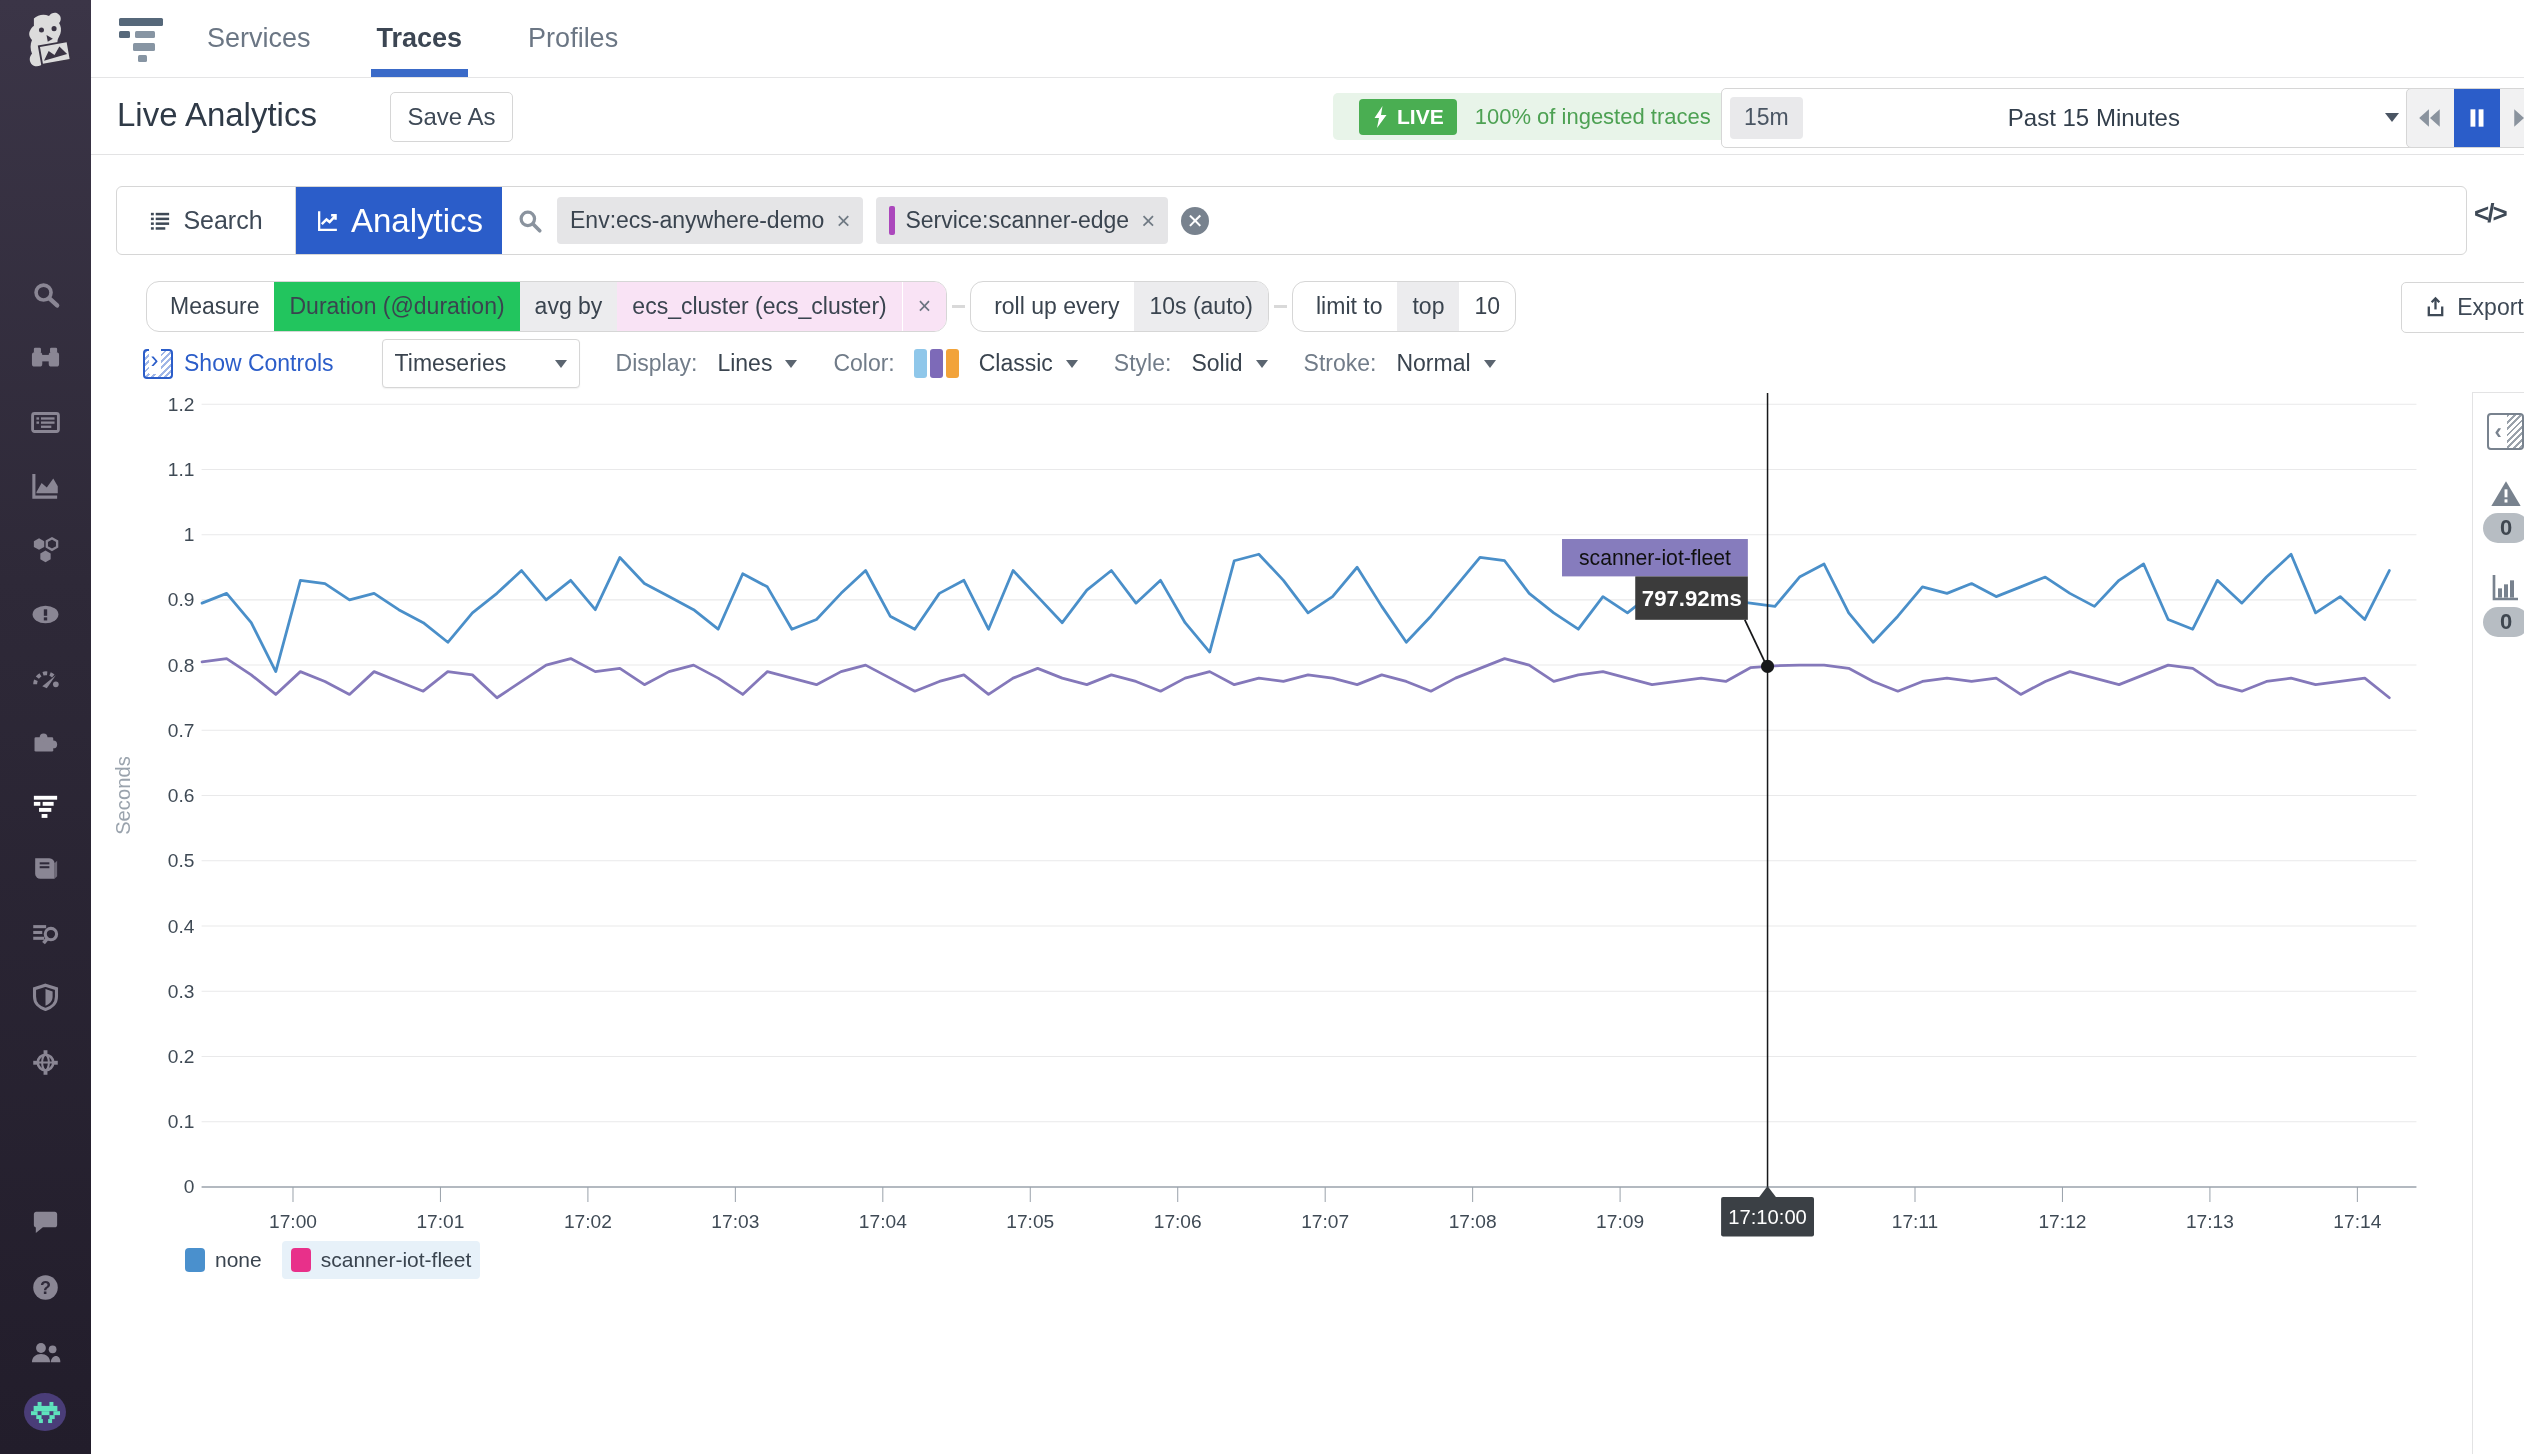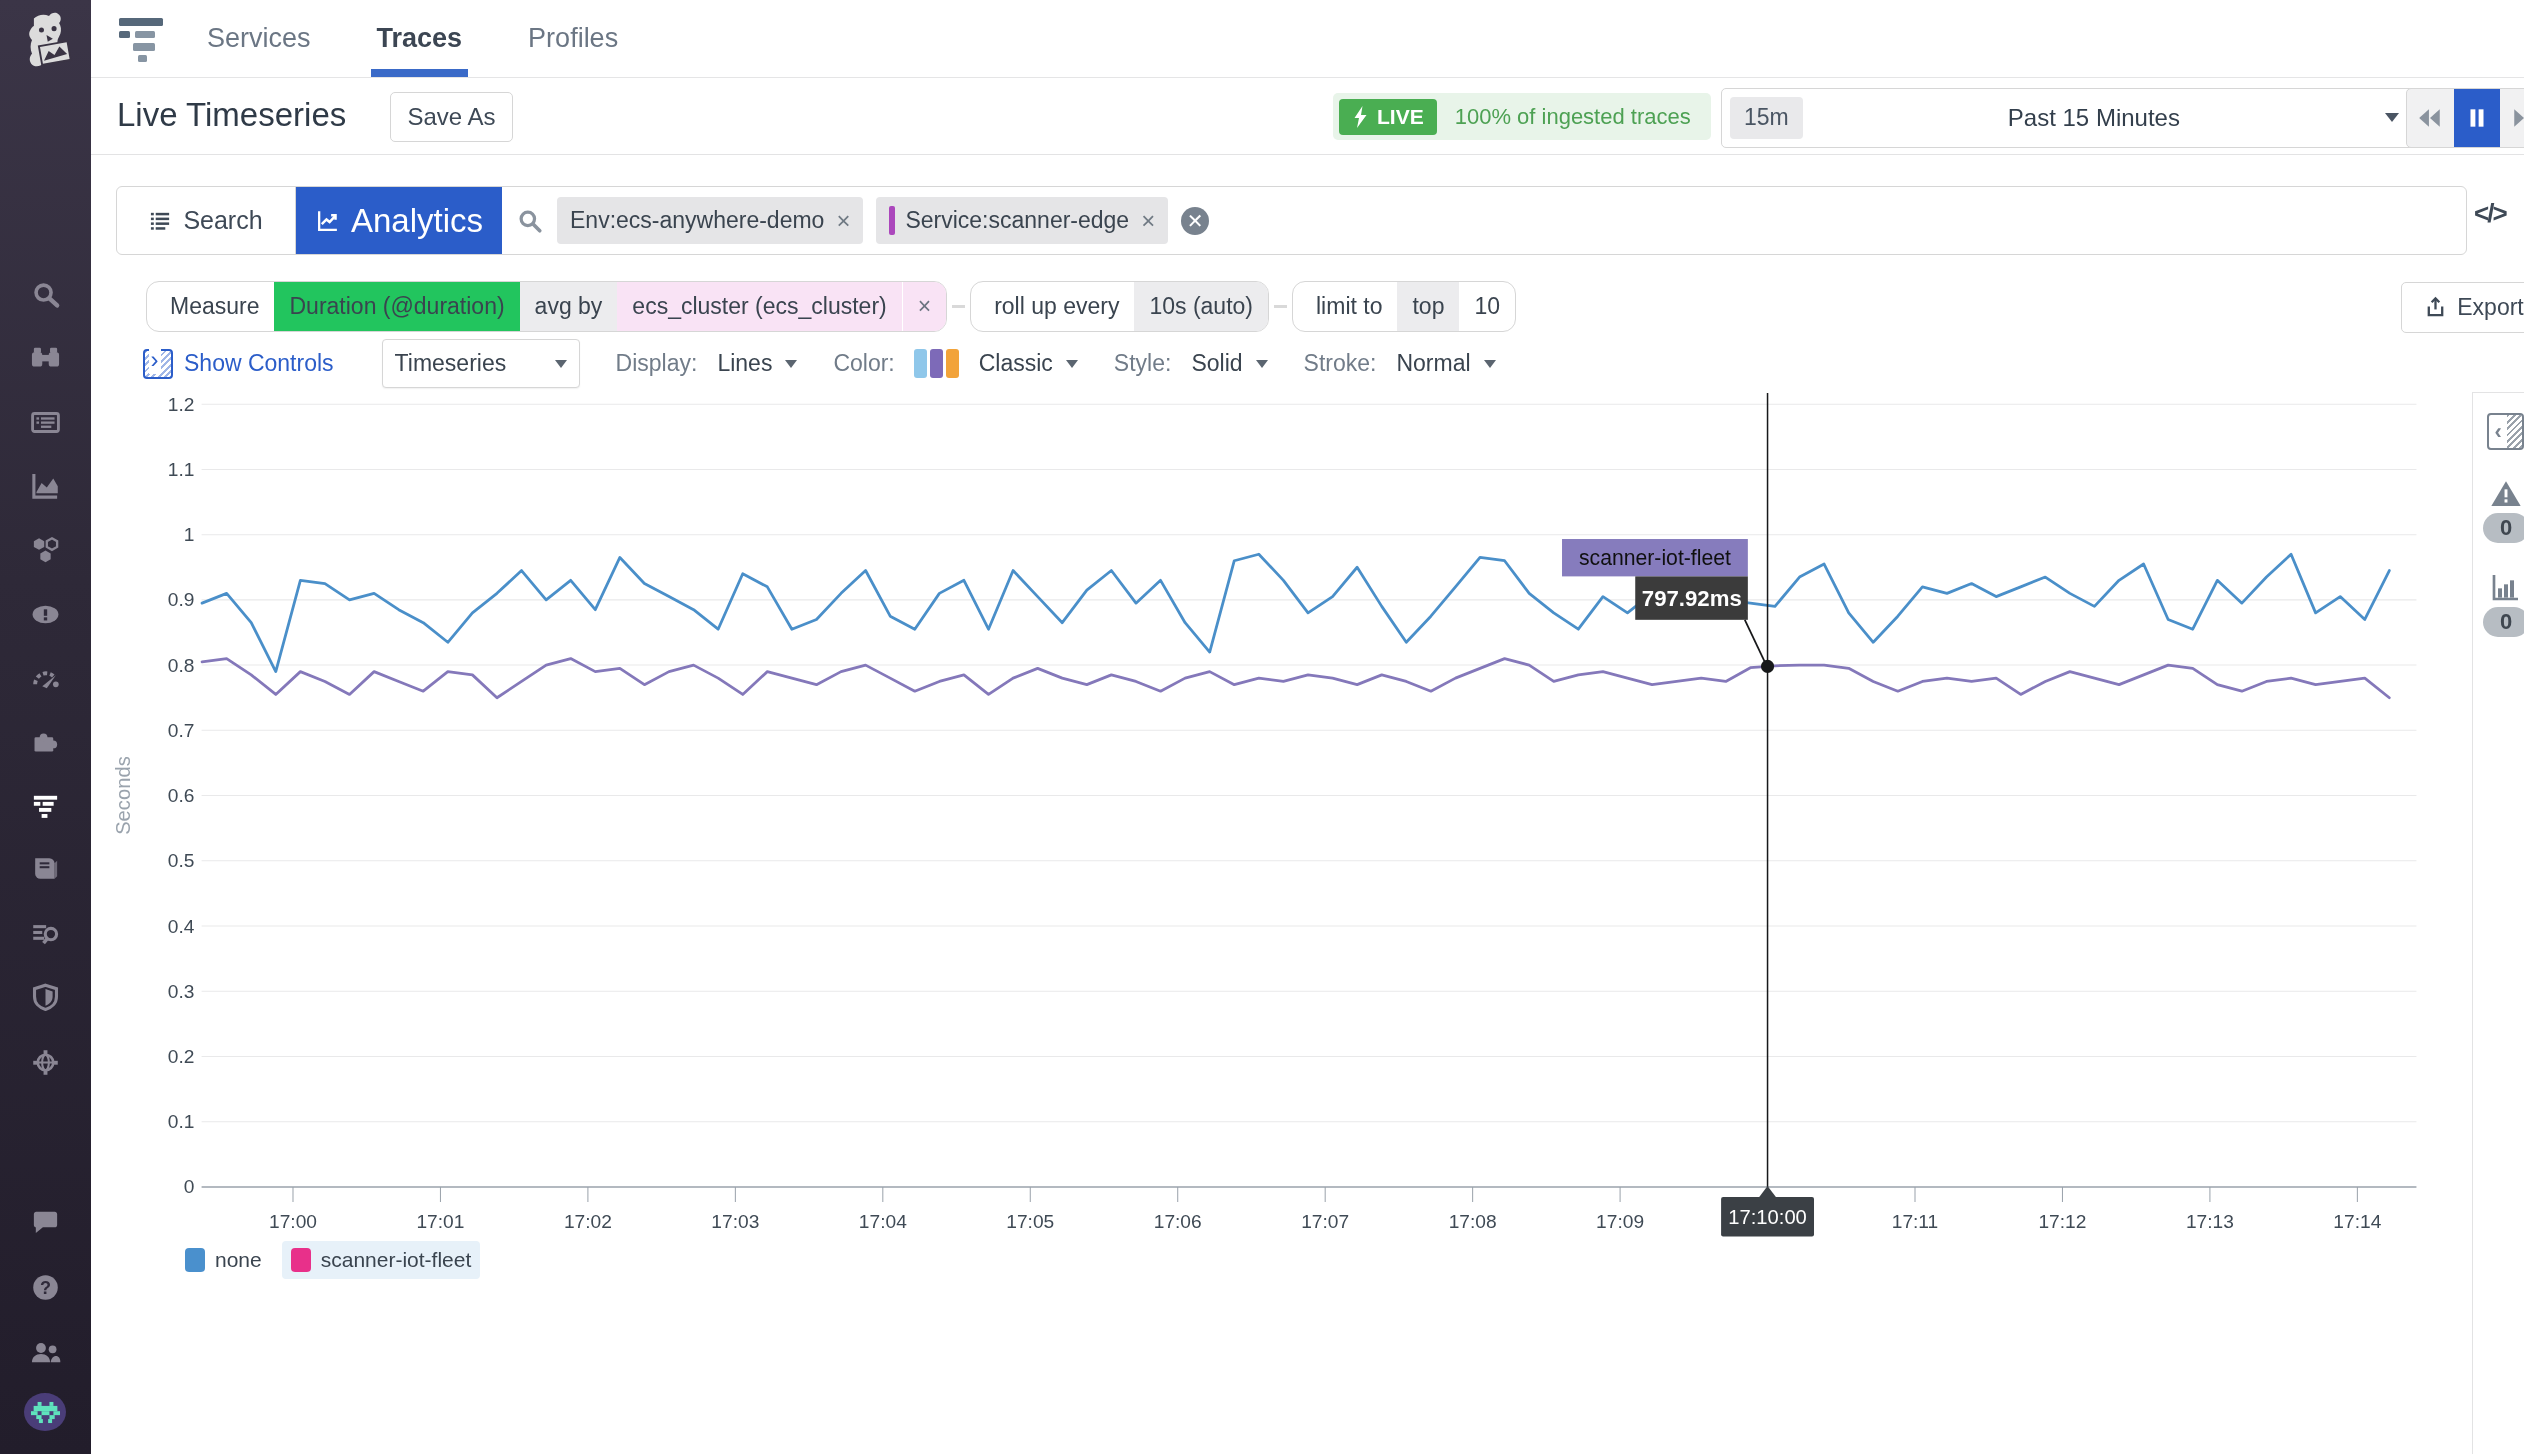--- a/index.html
+++ b/index.html
@@ -22,21 +22,21 @@
   .nav-tab{position:relative;font-size:27px;color:#6b7684;height:77px;display:flex;align-items:center;cursor:pointer;}
   .nav-tab.active{color:#3c4653;font-weight:700;}
   .nav-tab.active::after{content:"";position:absolute;left:-6px;right:-6px;bottom:0;height:7.6px;background:#3a6ac8;}
 
   
   .titlebar{left:91px;top:78px;width:2495px;height:76px;border-bottom:1px solid #e3e3e4;background:#fff;}
   .page-title{position:absolute;left:26px;top:18px;font-size:33px;color:#2f3a47;}
   .btn{display:inline-flex;align-items:center;justify-content:center;border:1px solid #d6d6d6;border-radius:5px;background:#fff;color:#3e4956;cursor:pointer;}
   .saveas{position:absolute;left:251px;top:14px;width:121px;height:48px;font-size:24px;margin-left:48px;}
   .live-wrap{position:absolute;left:1242px;top:15px;height:47px;background:#e8f4e9;border-radius:5px;display:flex;align-items:center;padding:0 20px 0 6px;gap:18px;}
-  .live-btn{display:flex;align-items:center;gap:8px;background:#4aae52;border-radius:4px;height:36px;padding:0 13px;color:#fff;font-weight:700;font-size:21px;}
+  .live-btn{display:flex;align-items:center;gap:8px;background:#4aae52;border-radius:4px;height:36px;padding:0 13px;color:#fff;font-weight:700;font-size:21px;margin-left:20px;}
   .live-detail{color:#4da153;font-size:22px;}
   .range-pick{position:absolute;left:1630px;top:9.6px;width:669px;height:58px;border:1px solid #d6d6d6;border-radius:5px;background:#fff;display:flex;align-items:center;padding:0 17px 0 8px;gap:20px;}
   .range-short{background:#e9e9eb;border-radius:4px;height:42px;display:flex;align-items:center;padding:0 14px;font-size:23px;color:#4a5563;}
   .range-label{font-size:24px;color:#333f4c;flex:1;text-align:center;}
   .caret{width:0;height:0;border-left:7.6px solid transparent;border-right:7.6px solid transparent;border-top:9.6px solid #4a5563;}
   .playback{position:absolute;left:2315px;top:9.6px;width:140px;height:58px;border:1px solid #d6d6d6;border-radius:5px;background:#f1f1f2;display:flex;overflow:hidden;}
   .pb-cell{flex:1;display:flex;align-items:center;justify-content:center;cursor:pointer;}
   .pb-cell svg{width:26px;height:26px;}
   .pb-cell.pause{background:#2b5dc9;}
 
@@ -258,21 +258,21 @@
       <div class="r" style="left:19px;top:37px;width:9px;height:7px;background:#8795a3;"></div>
     </div>
     <div class="nav-tabs">
       <div class="nav-tab">Services</div>
       <div class="nav-tab active">Traces</div>
       <div class="nav-tab">Profiles</div>
     </div>
   </div>
 
   <div class="titlebar abs">
-    <div class="page-title">Live Timeseries</div>
+    <div class="page-title">Live Analytics</div>
     <div class="btn saveas">Save As</div>
 
     <div class="live-wrap">
       <div class="live-btn">
         <svg width="17" height="22" viewBox="0 0 14 22">
             <path d="M9 0L1 12h4.5L3.5 22 13 9H7.5z" fill="#fff"></path>
           </svg>
         <span>LIVE</span>
       </div>
       <span class="live-detail">100% of ingested traces</span>

